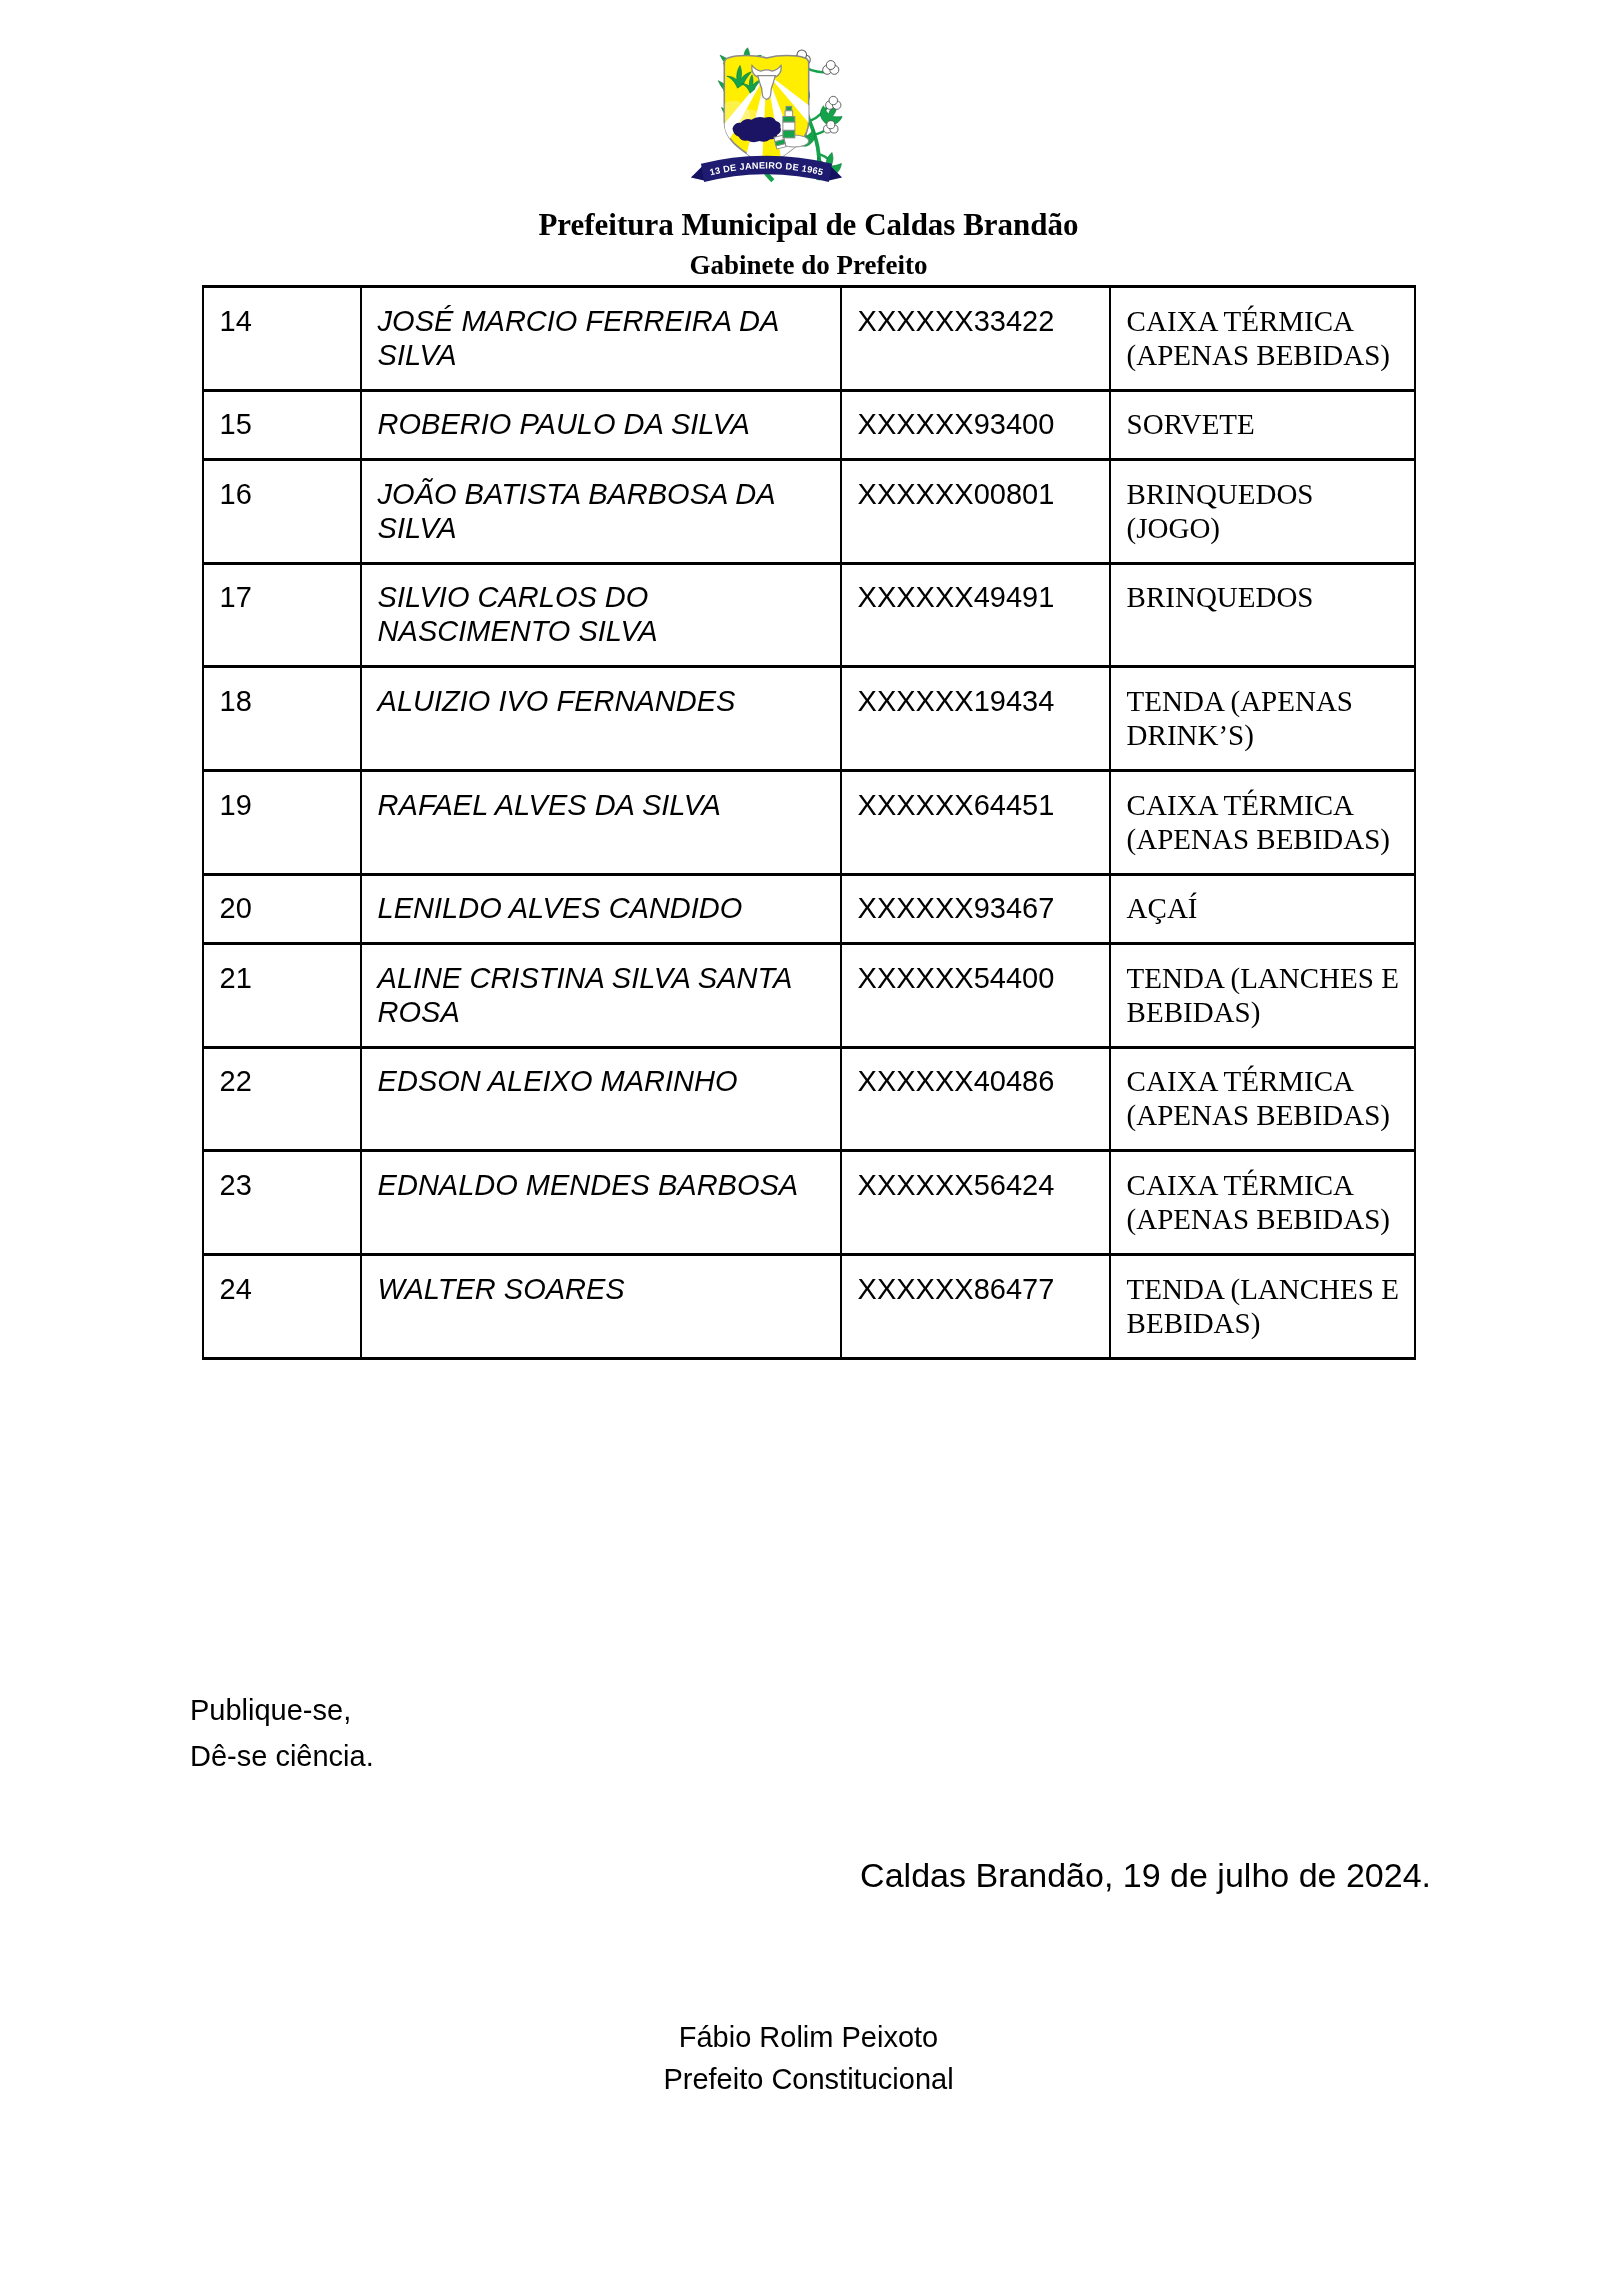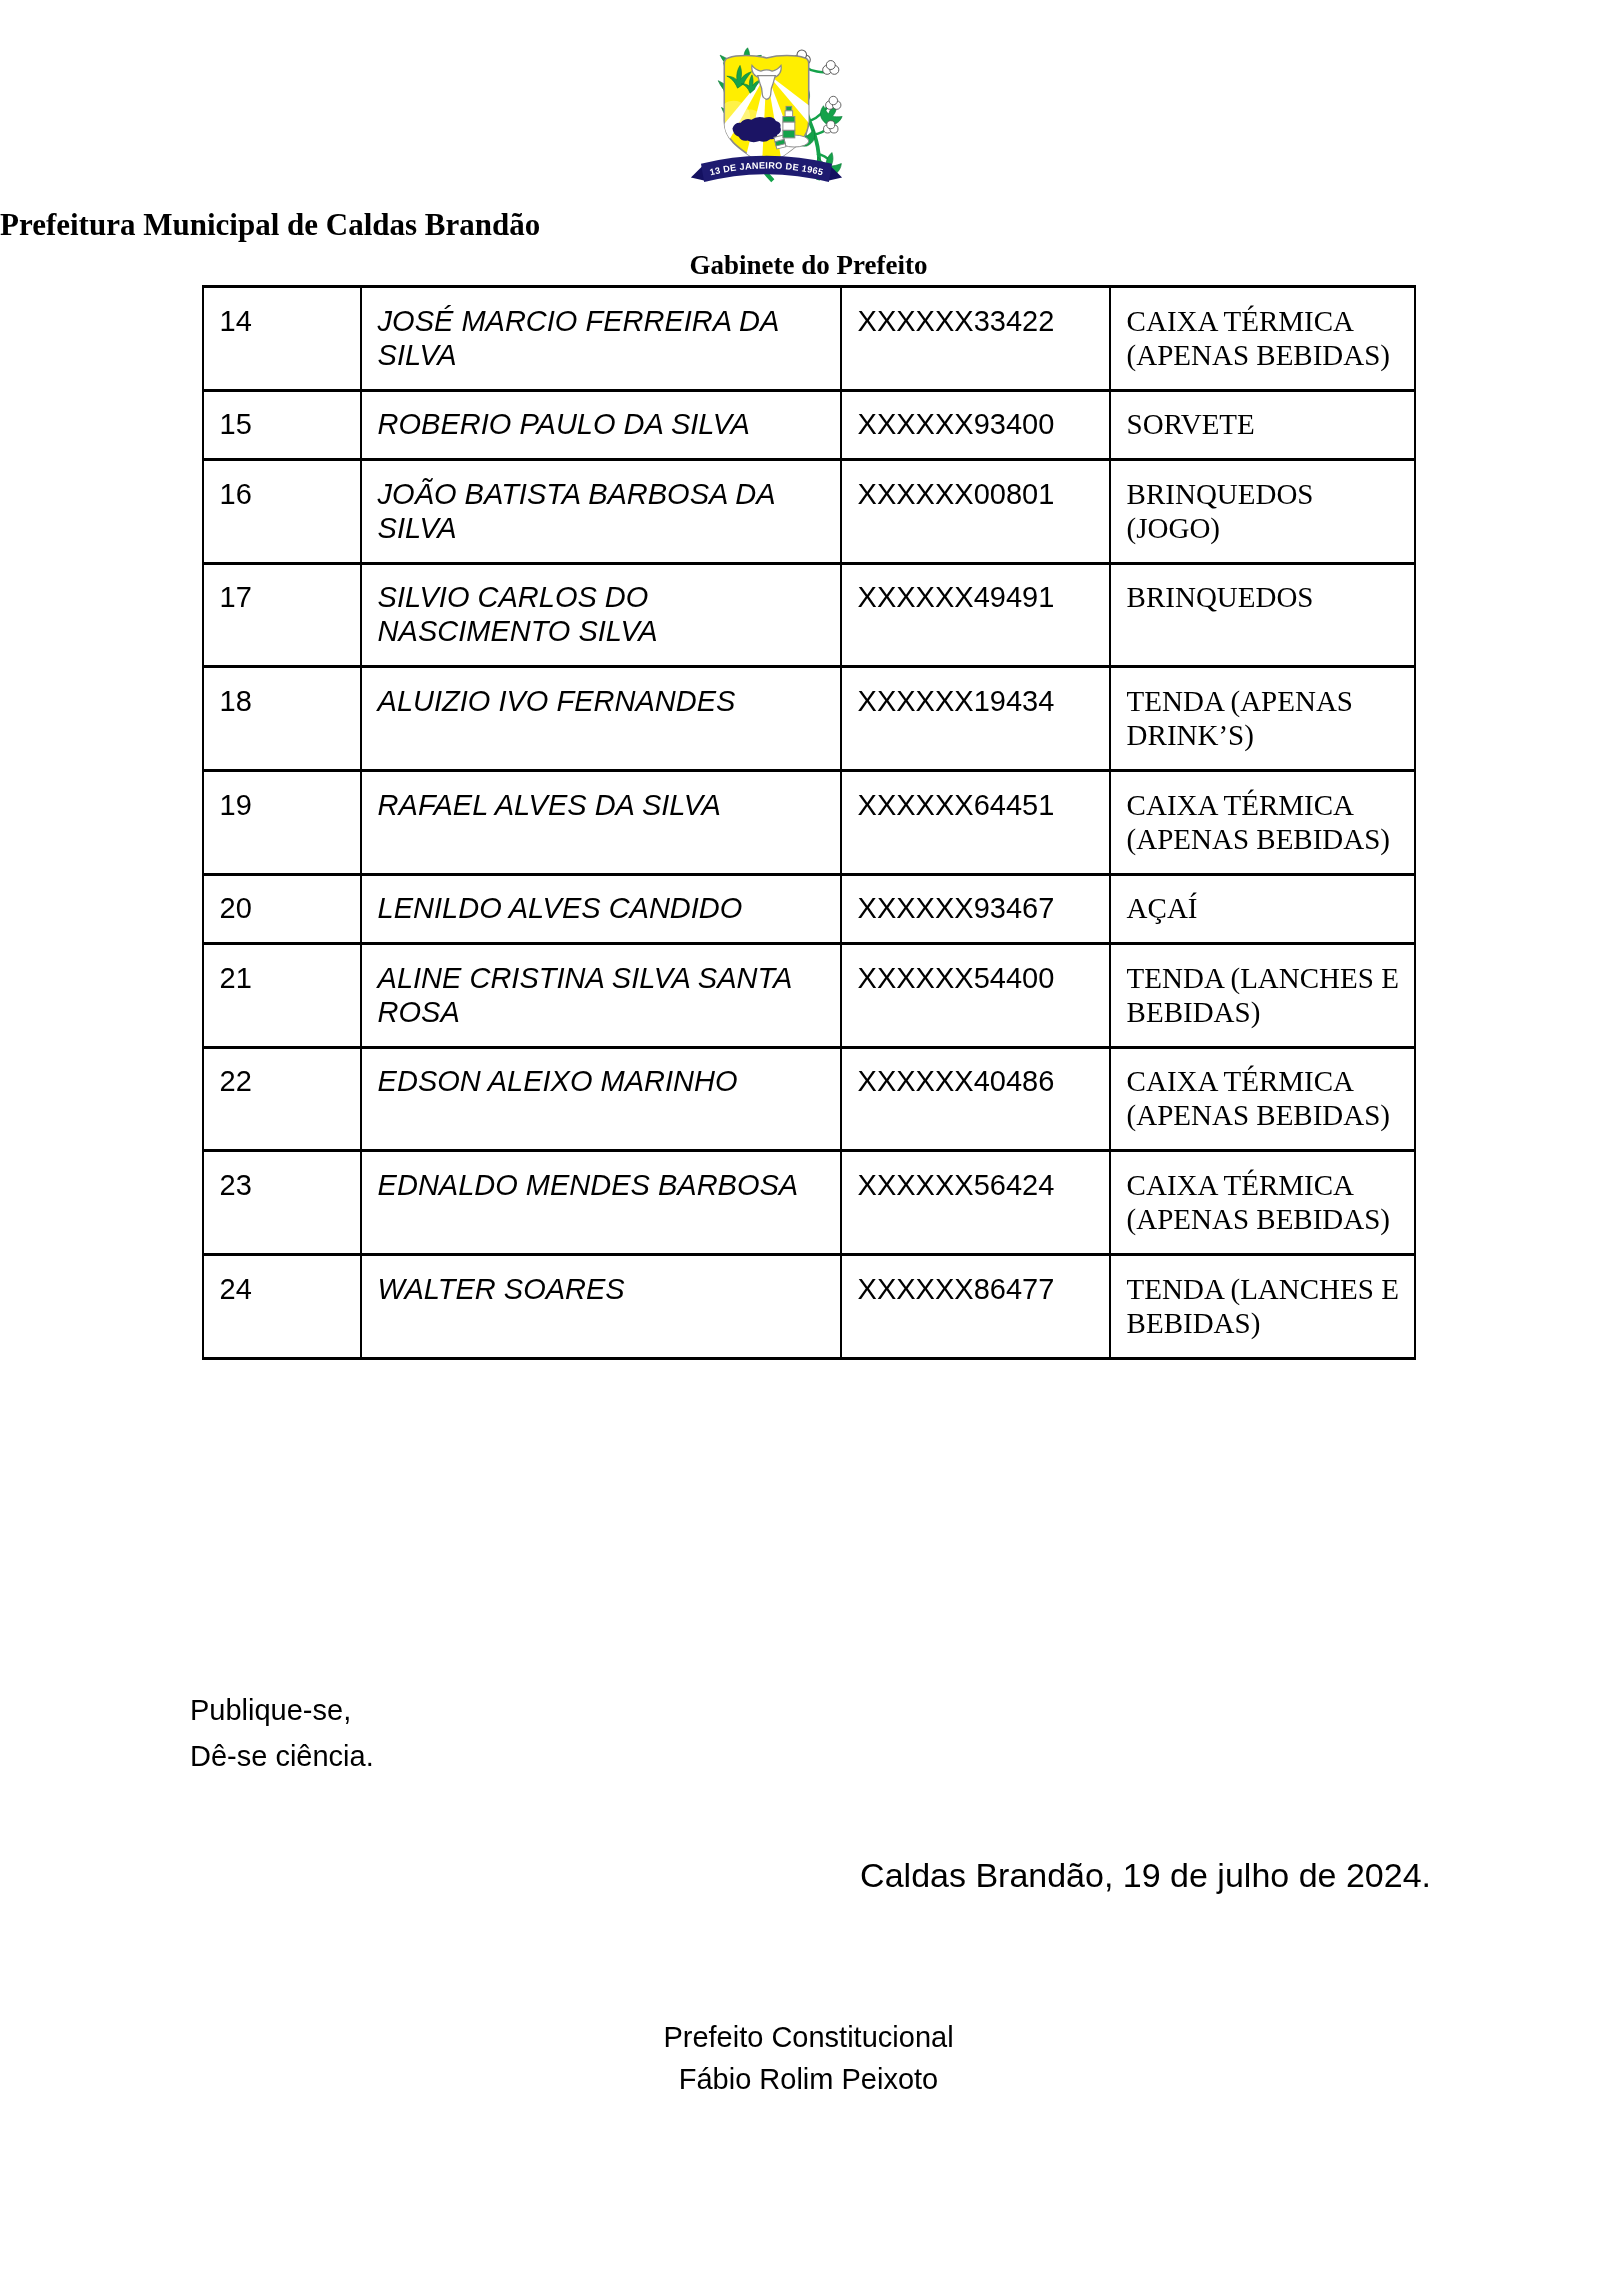--- a/index.html
+++ b/index.html
@@ -8,21 +8,21 @@
     width:1617px; height:2284px;
     margin:0 auto;
     background:#ffffff;
     color:#000;
     font-family:"Liberation Sans","DejaVu Sans",sans-serif;
     overflow:hidden;
   }
   .crest { position:absolute; left:672px; top:46px; width:189px; height:146px; }
   .org-title {
     position:absolute; left:0; top:207px; width:100%;
-    text-align:left;
+    text-align:center;
     font-family:"Liberation Serif","DejaVu Serif",serif;
     font-weight:700; font-size:31px; line-height:35px;
   }
   .org-subtitle {
     position:absolute; left:0; top:250px; width:100%;
     text-align:center;
     font-family:"Liberation Serif","DejaVu Serif",serif;
     font-weight:700; font-size:27px; line-height:31px;
   }
   table.vendors {
@@ -250,18 +250,18 @@
   </table>
 
   <div class="closing">
     <div>Publique-se,</div>
     <div>Dê-se ciência.</div>
   </div>
 
   <div class="dateline">Caldas Brandão, 19 de julho de 2024.</div>
 
   <div class="signature">
+    <div>Fábio Rolim Peixoto</div>
     <div>Prefeito Constitucional</div>
-    <div>Fábio Rolim Peixoto</div>
   </div>
 
 </div>
 
 
 </body></html>

